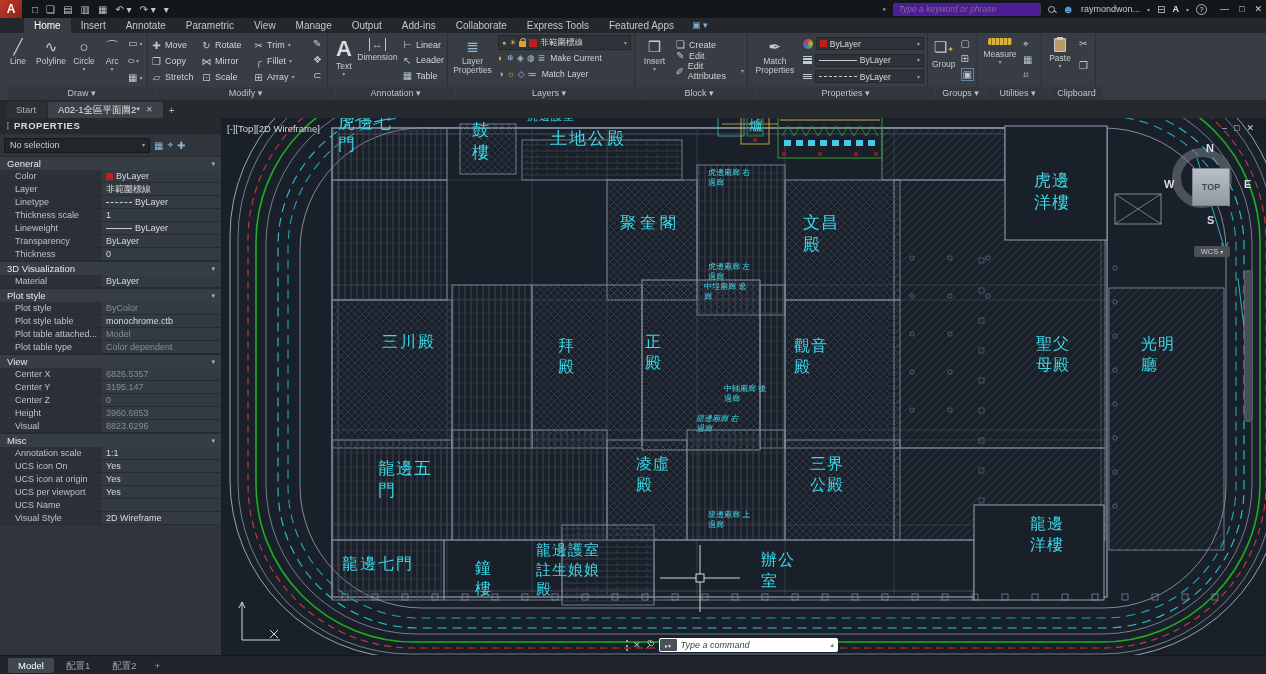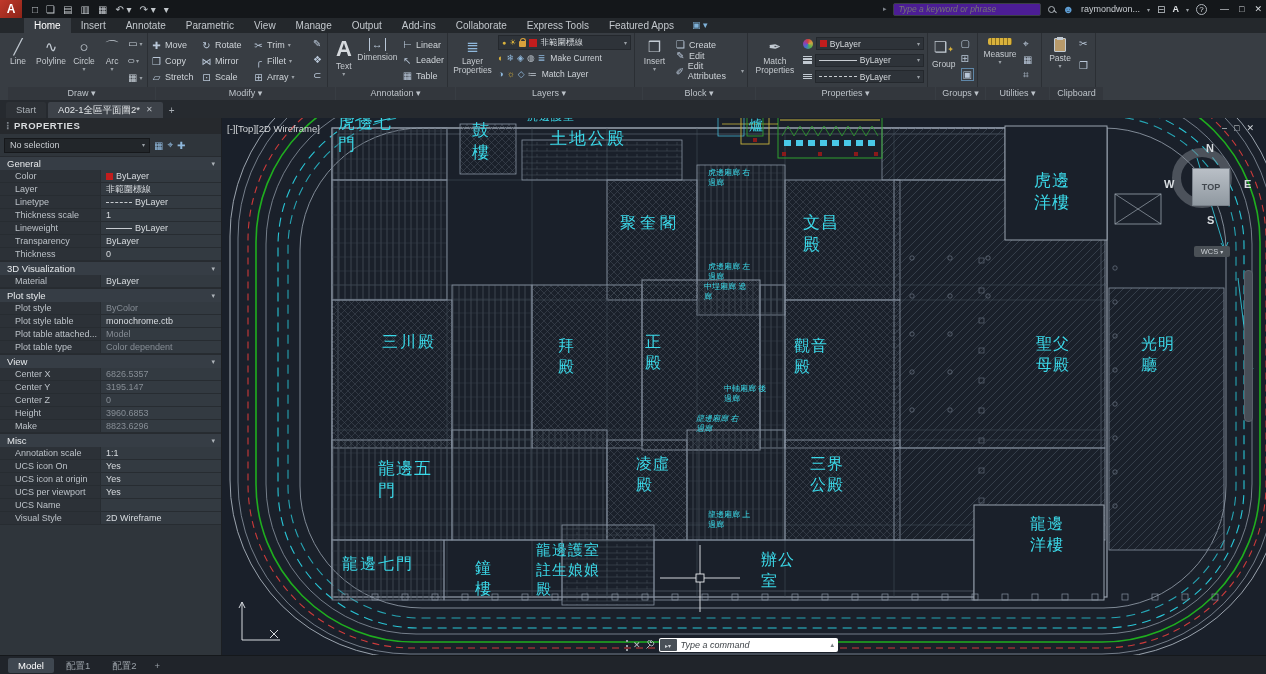--- a/index.html
+++ b/index.html
@@ -543,21 +543,21 @@
             <span>0</span>
           </div>
         </div>
         <div class="prow">
           <div class="pl">Height</div>
           <div class="pv dim">
             <span>3960.6853</span>
           </div>
         </div>
         <div class="prow">
-          <div class="pl">Make</div>
+          <div class="pl">Visual</div>
           <div class="pv dim">
             <span>8823.6296</span>
           </div>
         </div>
         <div class="psec-h">Misc</div>
         <div class="prow">
           <div class="pl">Annotation scale</div>
           <div class="pv">
             <span>1:1</span>
           </div>

